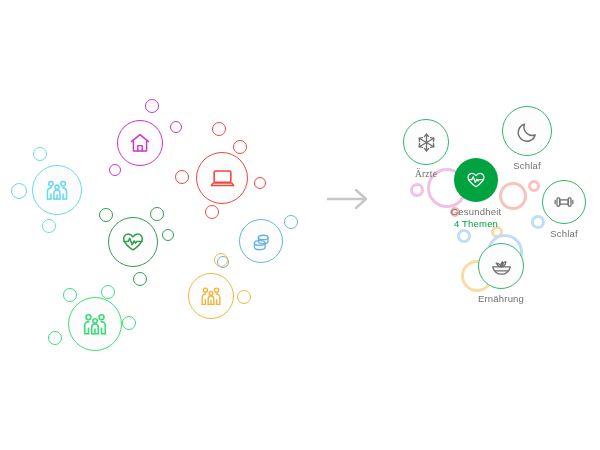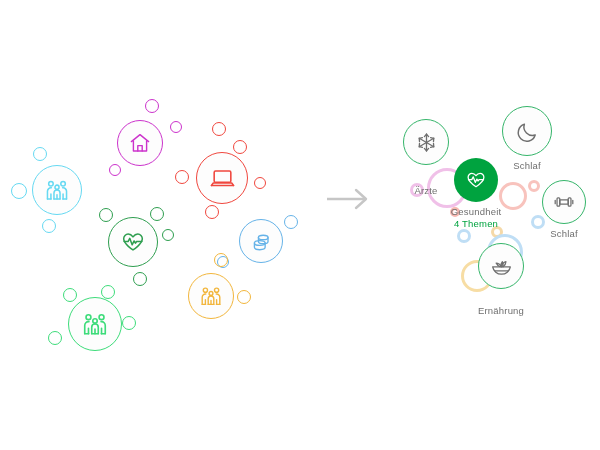--- a/index.html
+++ b/index.html
@@ -232,21 +232,21 @@
               <path d="M19.6 7.6L4.4 16.4"></path>
               <path d="M12 3.2l-2.2 2.6M12 3.2l2.2 2.6"></path>
               <path d="M12 20.8l-2.2-2.6M12 20.8l2.2-2.6"></path>
               <path d="M4.4 7.6l.3 3.4M4.4 7.6l3.3-.7"></path>
               <path d="M19.6 16.4l-.3-3.4M19.6 16.4l-3.3.7"></path>
               <path d="M19.6 7.6l-3.3-.7M19.6 7.6l-.3 3.4"></path>
               <path d="M4.4 16.4l3.3.7M4.4 16.4l.3-3.4"></path>
             </g>
           </svg>
         </div>
-        <div class="node-label" style="top: 66px; color: rgb(111, 111, 111);">Ärzte</div>
+        <div class="node-label" style="top: 50px; color: rgb(111, 111, 111); font-family: Liberation Serif, serif;">Ärzte</div>
       </div>
       <div class="node" style="left: 527px; top: 131px; width: 50px; height: 50px;">
         <div class="bubble" style="width: 50px; height: 50px; border: 1.6px solid rgb(53, 181, 106);">
           <svg width="25" height="25" viewBox="0 0 24 24">
             <path fill="none" stroke="#6f6f6f" stroke-width="1.4" stroke-linecap="round" stroke-linejoin="round" d="M19.4 15.4A8.2 8.2 0 0 1 9 5.1a8.3 8.3 0 1 0 10.4 10.3z"></path>
           </svg>
         </div>
         <div class="node-label" style="top: 54px; color: rgb(111, 111, 111);">Schlaf</div>
       </div>
       <div class="node" style="left: 564px; top: 202px; width: 44px; height: 44px;">
@@ -263,21 +263,21 @@
       <div class="node" style="left: 501px; top: 266px; width: 46px; height: 46px;">
         <div class="bubble" style="width: 46px; height: 46px; border: 1.6px solid rgb(53, 181, 106);">
           <svg width="23" height="23" viewBox="0 0 24 24">
             <path fill="none" stroke="#6f6f6f" stroke-width="1.4" stroke-linecap="round" stroke-linejoin="round" d="M2.8 12.4h18.4a9.2 9.2 0 0 1-9.2 7.6 9.2 9.2 0 0 1-9.2-7.6z"></path>
             <path fill="none" stroke="#6f6f6f" stroke-width="1.4" stroke-linecap="round" stroke-linejoin="round" d="M5.4 16.6h13.2"></path>
             <path fill="none" stroke="#6f6f6f" stroke-width="1.4" stroke-linecap="round" stroke-linejoin="round" d="M12 12.2c-1.4-2.4-3.4-3.8-5.6-3.8 1 2.1 2.4 3.3 4 3.8"></path>
             <path fill="none" stroke="#6f6f6f" stroke-width="1.4" stroke-linecap="round" stroke-linejoin="round" d="M12 12.2c.6-2.8 2.2-4.6 4.6-5.2-.2 2.4-1.2 4.2-2.8 5.2"></path>
             <path fill="none" stroke="#6f6f6f" stroke-width="1.4" stroke-linecap="round" stroke-linejoin="round" d="M11.6 12.2c-.4-2 .1-3.8 1.3-5.2.8 1.7 1 3.5.4 5.2"></path>
           </svg>
         </div>
-        <div class="node-label" style="top: 50px; color: rgb(111, 111, 111); margin-top: 12px;">Ernährung</div>
+        <div class="node-label" style="top: 50px; color: rgb(111, 111, 111);">Ernährung</div>
       </div>
       <div class="node" style="left: 476px; top: 180px; width: 44px; height: 44px;">
         <div class="bubble filled" style="width: 44px; height: 44px; background: rgb(0, 163, 63); border: none;">
           <svg width="22" height="22" viewBox="0 0 24 24">
             <path fill="none" stroke="#ffffff" stroke-width="1.4" stroke-linecap="round" stroke-linejoin="round" d="M20.6 9.1c0-2.5-1.9-4.4-4.2-4.4-1.8 0-3.3 1.1-4.4 2.6-1.1-1.5-2.6-2.6-4.4-2.6C5.3 4.7 3.4 6.6 3.4 9.1c0 4.8 8.6 10.2 8.6 10.2s8.6-5.4 8.6-10.2z"></path>
             <path fill="none" stroke="#ffffff" stroke-width="1.4" stroke-linecap="round" stroke-linejoin="round" d="M3.8 11.6h3.6l1.6-3 2.2 6 1.8-3.6 1.2 2.1 1.1-1.5h4.9"></path>
           </svg>
         </div>
         <div class="node-label" style="top: 48px; color: rgb(111, 111, 111);">Gesundheit</div>
         <div class="node-sublabel" style="top: 60px; color: rgb(0, 163, 63);">4 Themen</div>

